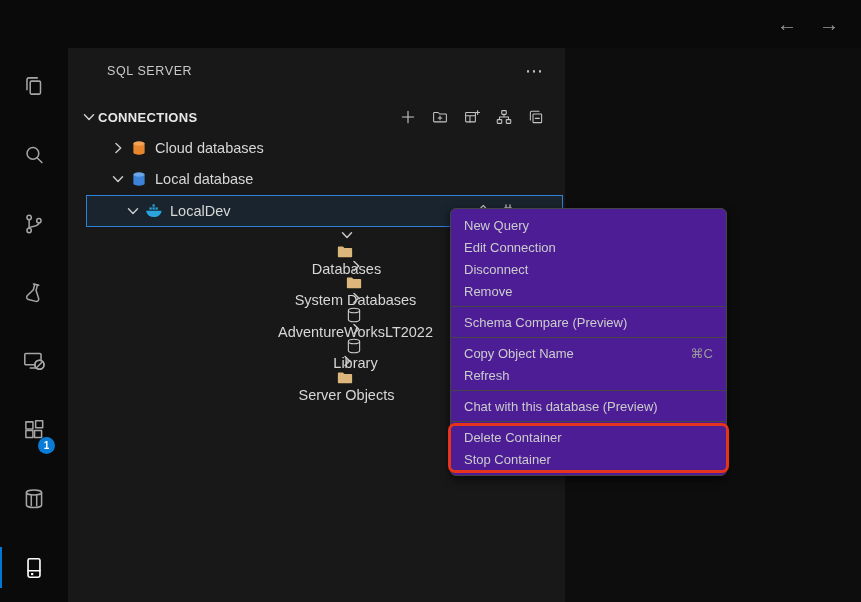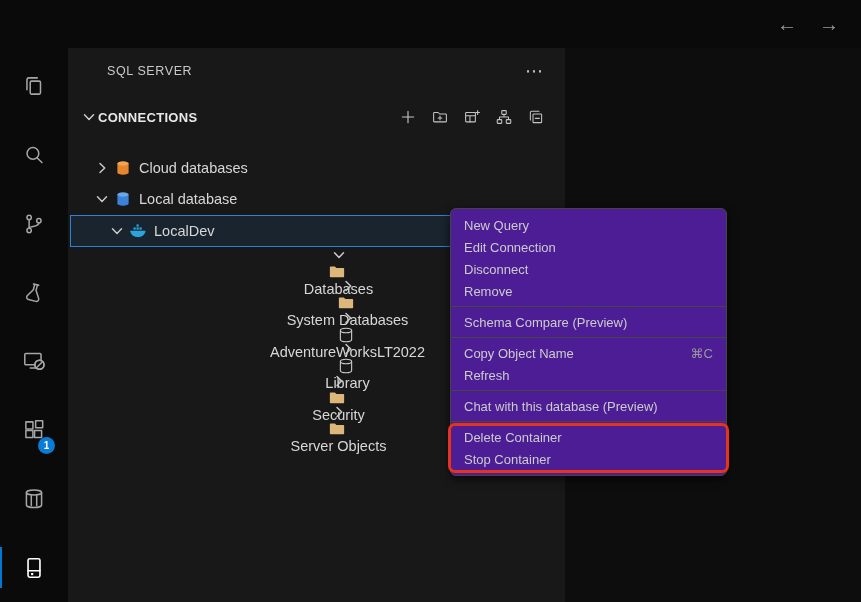--- a/index.html
+++ b/index.html
@@ -53,21 +53,21 @@
 
   .connections-row {
     position: absolute; top: 56px; left: 13px; right: 20px; height: 26px;
     display: flex; align-items: center;
   }
   .connections-label { font-size: 13px; font-weight: 700; letter-spacing: .3px; color: #e8e8e8; margin-left: 1px; }
   .section-actions { margin-left: auto; display: flex; gap: 14px; align-items: center; }
   .section-actions .act { width: 18px; height: 18px; cursor: pointer; }
 
   
-  .tree { position: absolute; top: 84px; left: 0; right: 0; margin-top: 20px; }
+  .tree { position: absolute; top: 84px; left: 16px; right: 0; }
   .tree-row {
     height: 31.5px; display: flex; align-items: center; font-size: 14.5px; color: #d7d7d7;
     cursor: pointer;
   }
   .lvl0 { padding-left: 26px; }
   .lvl1 { padding-left: 38px; }
   .lvl2 { padding-left: 44px; flex-direction: column; }
   .lvl3 { padding-left: 62px; flex-direction: column; }
   .tree-row.sel {
     margin: 0 2px; border: 1px solid #2f81d7; background: rgba(32, 94, 150, 0.18);
@@ -352,33 +352,20 @@
       </span>
       <span class="ticon">
         <svg width="18" height="18" viewBox="0 0 24 24" fill="none" stroke="#c8c8c8" stroke-width="1.5">
           <ellipse cx="12" cy="6" rx="7.5" ry="3"></ellipse>
           <path d="M4.5 6v12c0 1.7 3.4 3 7.5 3s7.5-1.3 7.5-3V6"></path>
         </svg>
       </span>
       <span class="tlabel">Library</span>
     </div>
 
-    <div class="tree-row lvl2">
-      <span class="chev">
-        <svg width="16" height="16" viewBox="0 0 16 16" fill="none" stroke="#c8c8c8" stroke-width="1.5" stroke-linecap="round" stroke-linejoin="round">
-            <path d="M6 3.5L10.7 8 6 12.5"></path>
-          </svg>
-      </span>
-      <span class="ticon">
-        <svg width="18" height="18" viewBox="0 0 24 24">
-            <path fill="#dcb67a" d="M2.5 5.5a1 1 0 0 1 1-1h5.6l2.2 2.2h9.2a1 1 0 0 1 1 1V18a1 1 0 0 1-1 1h-17a1 1 0 0 1-1-1V5.5z"></path>
-          </svg>
-      </span>
-      <span class="tlabel">Security</span>
-    </div>
 
     <div class="tree-row lvl2">
       <span class="chev">
         <svg width="16" height="16" viewBox="0 0 16 16" fill="none" stroke="#c8c8c8" stroke-width="1.5" stroke-linecap="round" stroke-linejoin="round">
             <path d="M6 3.5L10.7 8 6 12.5"></path>
           </svg>
       </span>
       <span class="ticon">
         <svg width="18" height="18" viewBox="0 0 24 24">
             <path fill="#dcb67a" d="M2.5 5.5a1 1 0 0 1 1-1h5.6l2.2 2.2h9.2a1 1 0 0 1 1 1V18a1 1 0 0 1-1 1h-17a1 1 0 0 1-1-1V5.5z"></path>

